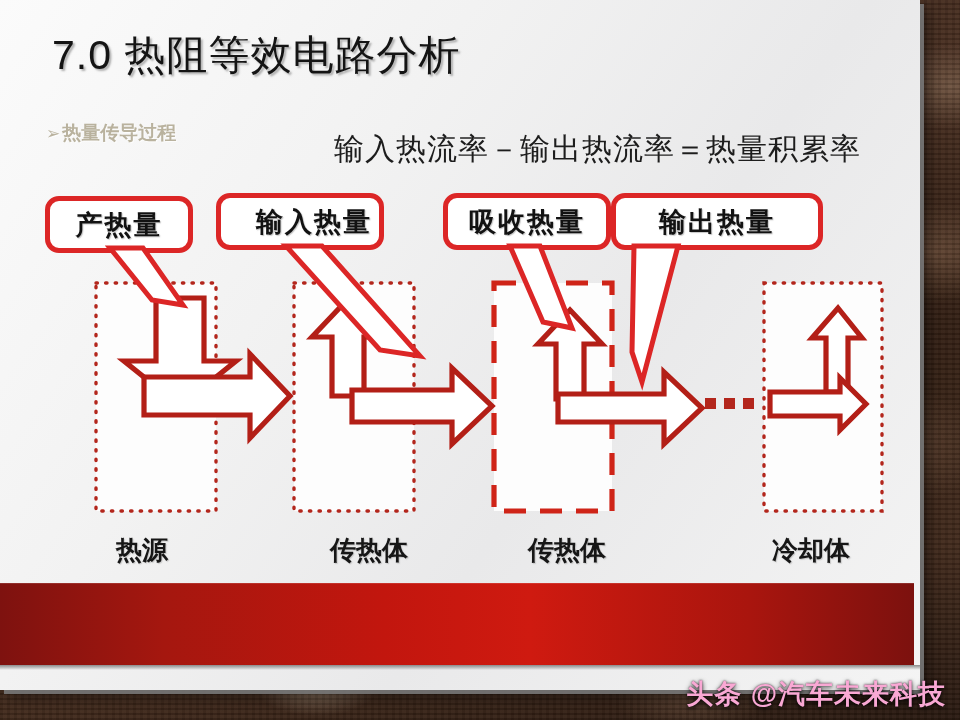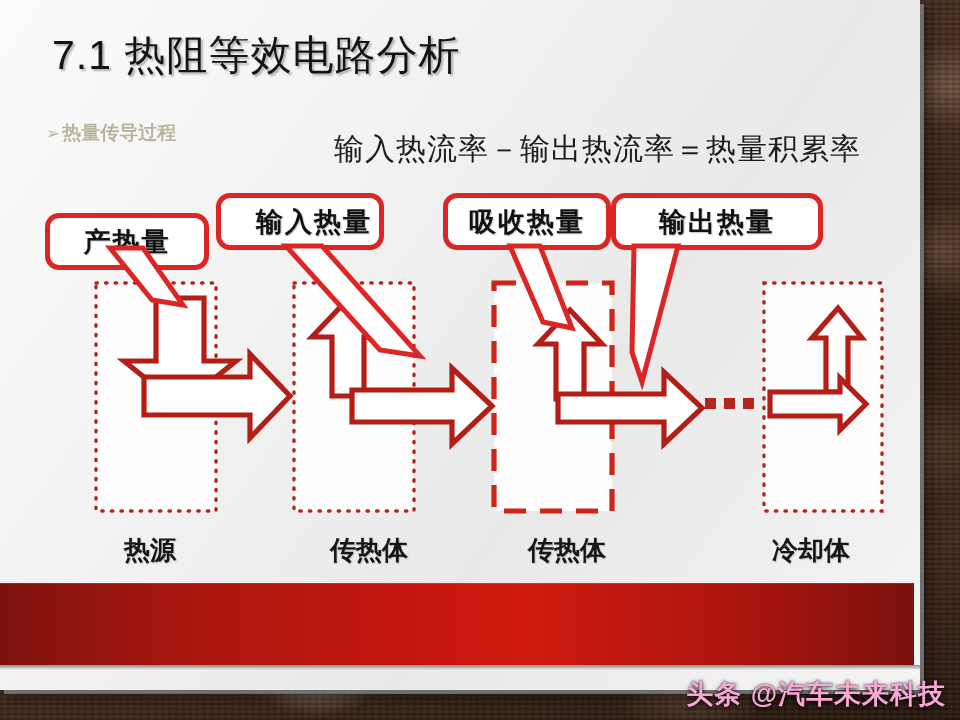--- a/index.html
+++ b/index.html
@@ -73,36 +73,36 @@
     background:#ffffff;
     box-sizing:border-box;
     display:flex;align-items:center;justify-content:center;
     z-index:6;
   }
   .callout span{
     font-size:27px;font-weight:bold;color:#121212;
     letter-spacing:2px;white-space:nowrap;
     text-shadow:1px 1px 1px rgba(140,140,140,.5);
   }
-  #callout-0{left:45px;  top:213px; width:164px;height:57px;}
+  #callout-0{left:45px;  top:196px; width:148px;height:57px;}
   #callout-1{left:216px; top:193px; width:168px;height:57px;padding-left:28px;}
   #callout-2{left:416px; top:193px; width:168px;height:57px;margin-left:27px;}
   #callout-3{left:611px; top:193px; width:212px;height:57px;}
 
   
   #art{position:absolute;left:0;top:0;width:920px;height:690px;z-index:4;}
   #art2{position:absolute;left:0;top:0;width:920px;height:690px;z-index:7;pointer-events:none;}
 
   
   .caption{
     position:absolute;font-size:26px;color:#161616;white-space:nowrap;
     font-family:"Liberation Serif","DejaVu Serif",serif;font-weight:bold;
     text-shadow:1px 1px 1px rgba(160,160,160,.5);
   }
-  #caption-0{left:124px;top:533px;}
+  #caption-0{left:116px;top:533px;}
   #caption-1{left:330px;top:533px;}
   #caption-2{left:528px;top:533px;}
   #caption-3{left:772px;top:533px;}
 
   
   #footer-band{
     position:absolute;left:0;top:583px;width:914px;height:82px;
     background:linear-gradient(90deg,#7e120f 0%,#a5170f 18%,#c2160e 42%,#cf1a10 58%,#a9150e 82%,#7c110e 100%);
     box-shadow:inset 0 1px 0 rgba(255,255,255,.12);
   }
@@ -119,21 +119,21 @@
     text-shadow:0 2px 5px rgba(0,0,0,.85), 0 0 2px rgba(0,0,0,.7);
   }
 </style>
 </head>
 <body>
 
 <div id="backdrop"></div>
 
 <div id="slide">
 
-  <div id="title">7.1 热阻等效电路分析</div>
+  <div id="title">7.0 热阻等效电路分析</div>
 
   <div id="equation">输入热流率－输出热流率＝热量积累率</div>
 
   <div id="bullet">
     <span class="mark">➢</span><span>热量传导过程</span>
   </div>
 
   <svg id="art" viewBox="0 0 920 690" xmlns="http://www.w3.org/2000/svg">
     <defs>
       <style>

